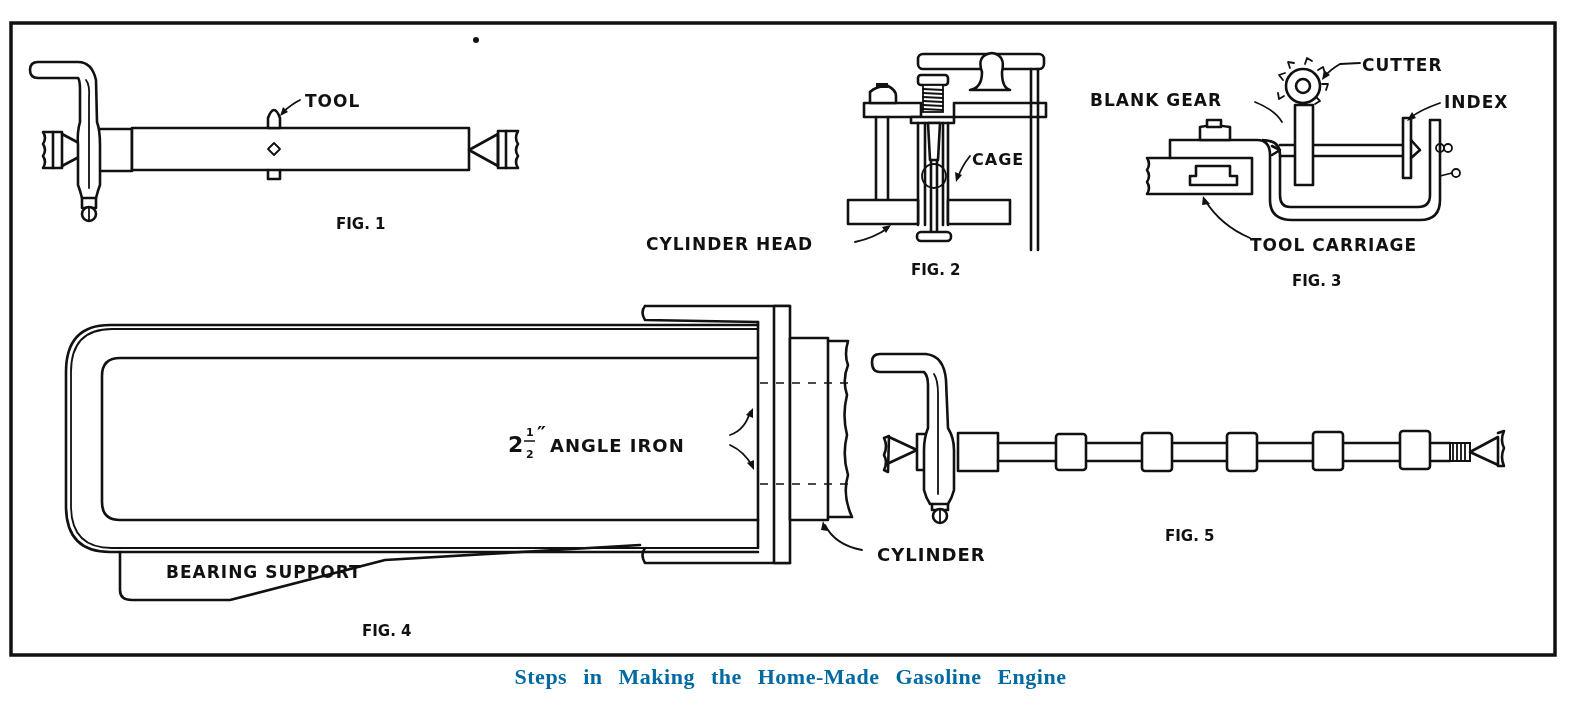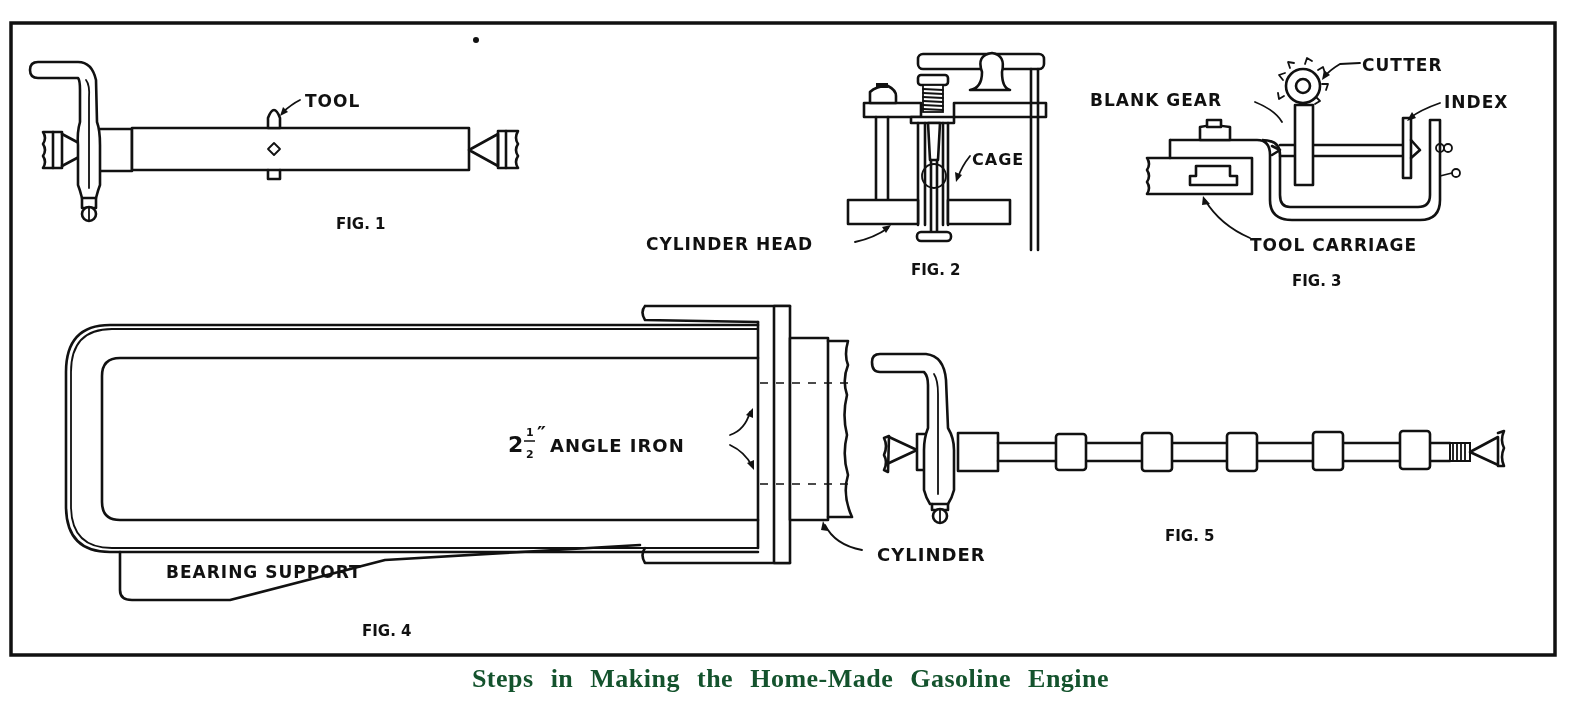--- a/index.html
+++ b/index.html
@@ -2,21 +2,21 @@
 <html><head>
 <meta charset="utf-8">
 <style>
   html, body { margin:0; padding:0; background:#ffffff; }
   body { width:1581px; height:713px; position:relative; overflow:hidden; font-family:"Liberation Sans", sans-serif; }
   #plate { position:absolute; left:0; top:0; width:1581px; height:713px; }
   svg text.lbl { font-family:"DejaVu Sans", sans-serif; font-weight:bold; fill:#111; letter-spacing:1px; }
   svg text.fig { font-family:"DejaVu Sans", sans-serif; font-weight:bold; fill:#111; }
   .caption {
     position:absolute; left:0; top:664px; width:1581px; text-align:center;
-    font-family:"Liberation Serif", serif; font-weight:bold; font-size:26px; color:#14532d;
+    font-family:"Liberation Serif", serif; font-weight:bold; font-size:22px; color:#0369a1;
     word-spacing:10px; letter-spacing:0.5px;
   }
   .s { fill:none; stroke:#111; stroke-width:2.6; stroke-linejoin:round; stroke-linecap:round; }
   .t { fill:none; stroke:#111; stroke-width:1.8; stroke-linejoin:round; stroke-linecap:round; }
   .w { fill:#fff; stroke:#111; stroke-width:2.6; stroke-linejoin:round; }
   .d { fill:none; stroke:#111; stroke-width:1.6; stroke-dasharray:8 8; }
   .blk { fill:#111; }
 </style>
 </head>
 <body>

